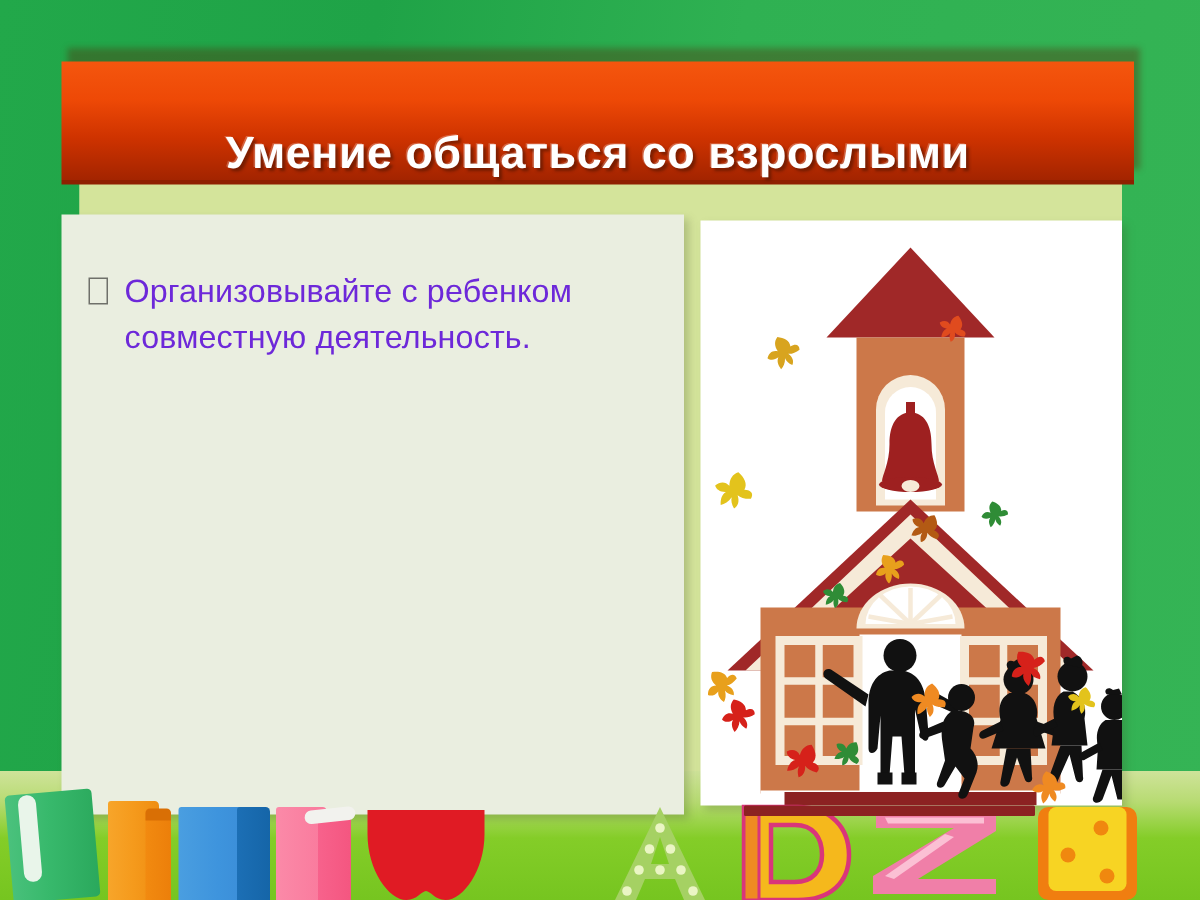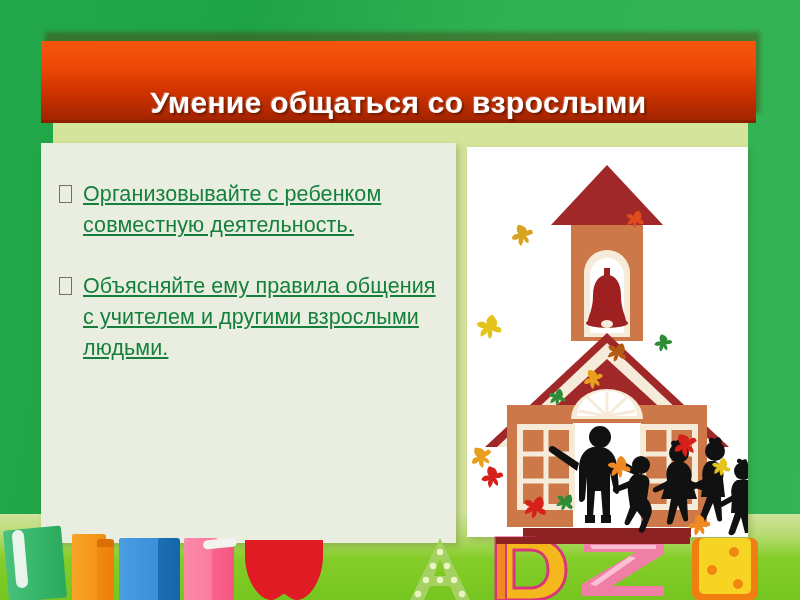--- a/index.html
+++ b/index.html
@@ -77,23 +77,22 @@
     flex:0 0 auto;
     width:13px; height:18px;
     border:1.5px solid #6f706a;
     margin-right:11px;
     margin-top:6px;
     background:transparent;
   }
   .bullet-text {
     font-size:21.5px;
     line-height:31px;
-    color:#15803d;
+    color:#6d28d9;
     letter-spacing:0.1px;
-    text-decoration:underline;
   }
   
   .img-shadow {
     position:absolute; left:470px; top:150px; width:281px; height:390px;
     background:rgba(60,70,30,0.22);
     filter:blur(3px);
   }
   .img-panel {
     position:absolute; left:467px; top:147px; width:281px; height:390px;
     background:#ffffff;
@@ -180,24 +179,20 @@
 
   <div class="text-shadow-layer"></div>
   <div class="text-box">
 
     <div class="bullet-row">
       <span class="tofu"></span>
       <span class="bullet-text">Организовывайте с ребенком совместную деятельность.</span>
     </div>
 
 
-    <div class="bullet-row">
-      <span class="tofu"></span>
-      <span class="bullet-text">Объясняйте ему правила общения с учителем и другими взрослыми людьми.</span>
-    </div>
 
   </div>
 
   <div class="img-shadow"></div>
   <div class="img-panel">
     <svg class="ill" viewBox="0 0 281 390">
 
       <polygon points="140,18 196,78 84,78" fill="#a02828"></polygon>
 
       <rect x="104" y="78" width="72" height="116" fill="#cc7849"></rect>

